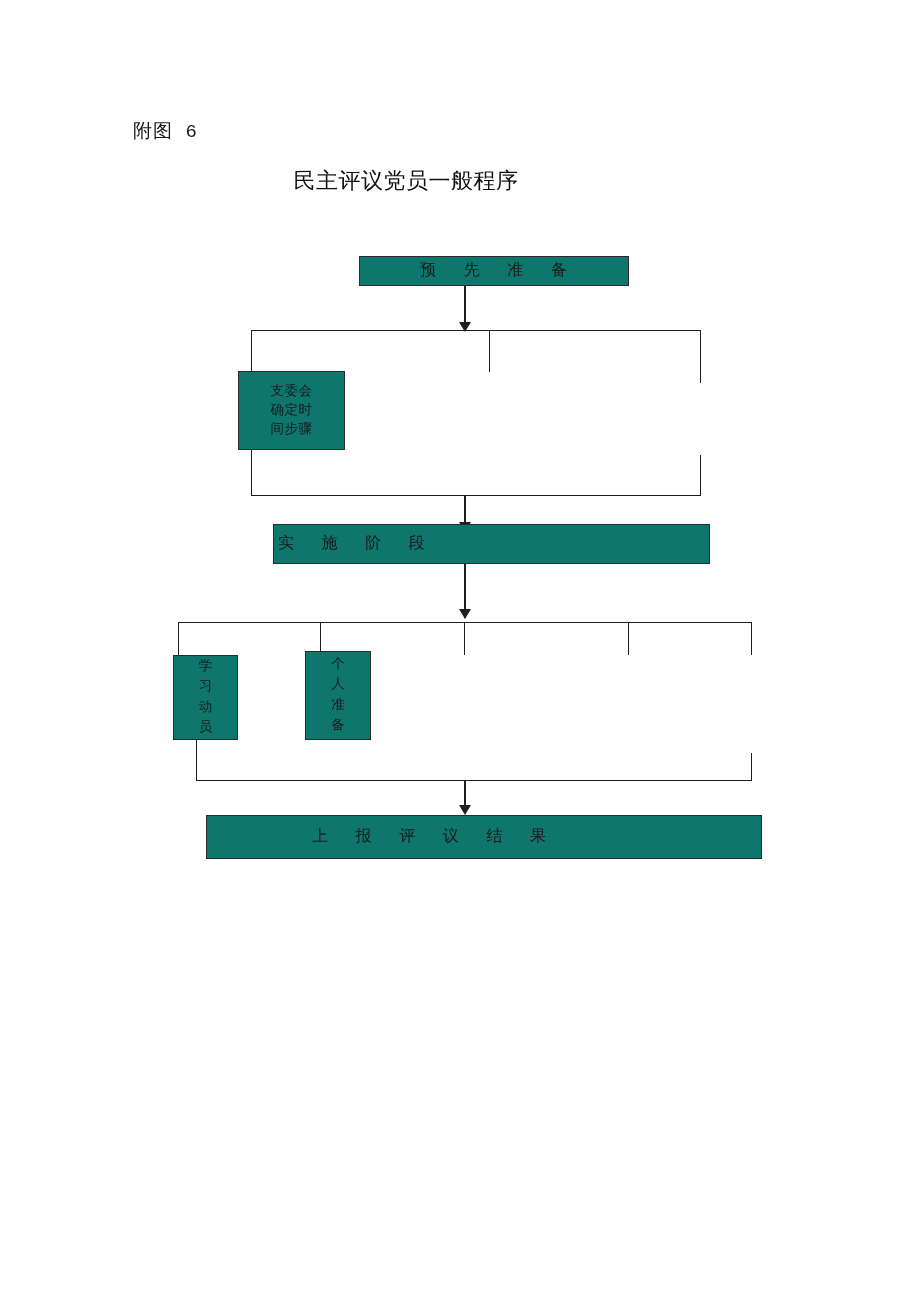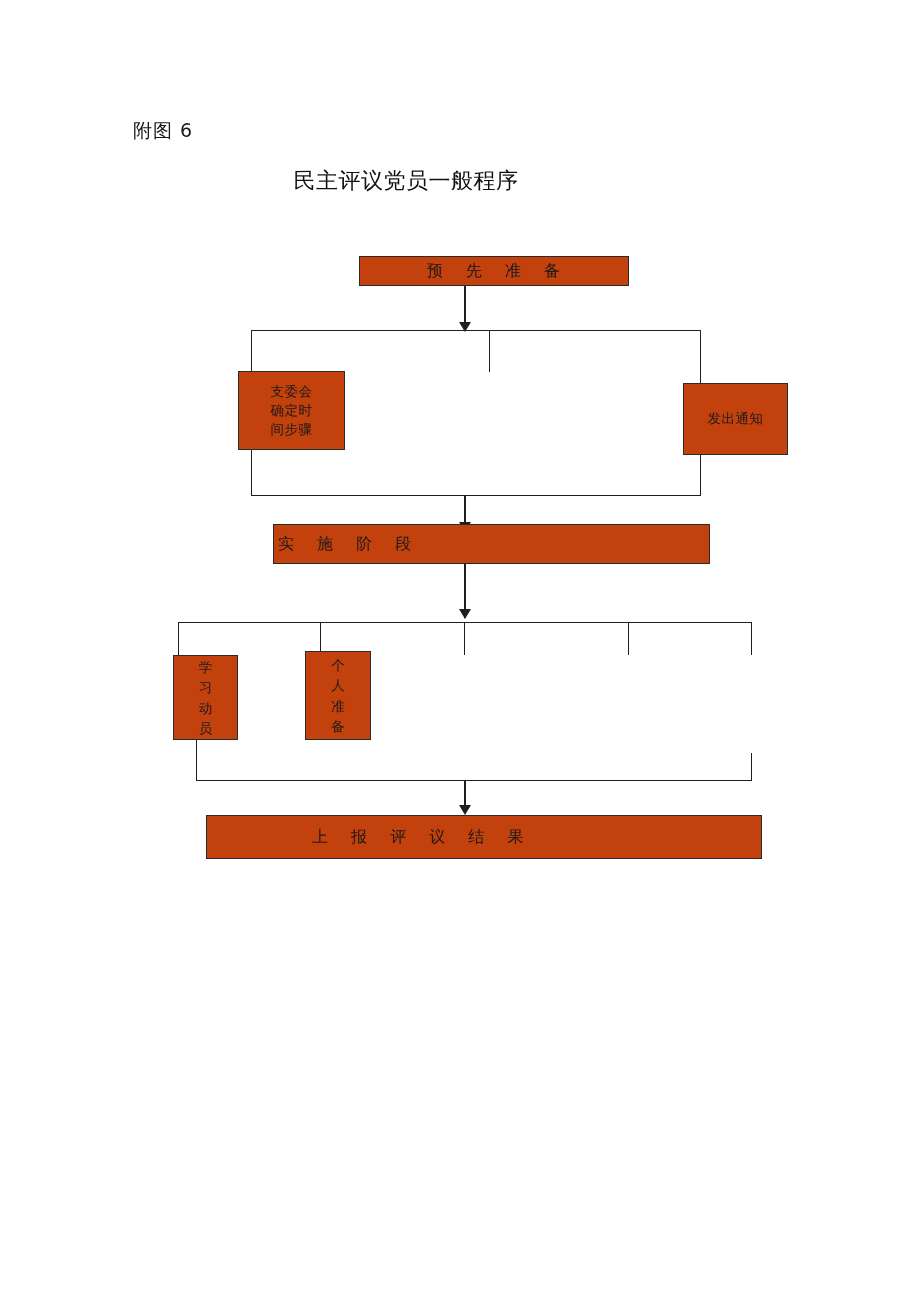--- a/index.html
+++ b/index.html
@@ -11,20 +11,21 @@
   body {
     font-family: "DejaVu Sans", "Liberation Sans", sans-serif;
     color: #000000;
   }
   #page {
     position: relative;
     width: 892px;
     height: 1302px;
     background: #ffffff;
     overflow: hidden;
+    font-family: Liberation Mono, monospace;
   }
 
   
   .fig-label {
     position: absolute;
     left: 133px;
     top: 118px;
     font-size: 19px;
     letter-spacing: 1px;
     white-space: nowrap;
@@ -41,21 +42,21 @@
     white-space: nowrap;
     color: #111111;
     transform: translateX(-54px);
   }
 
   
   .node {
     position: absolute;
     box-sizing: border-box;
     border: 1px solid #2b2b2b;
-    background: #c2410c;
+    background: #0f766e;
     display: flex;
     align-items: center;
     justify-content: center;
     text-align: center;
     color: #1a1a1a;
     line-height: 1.28;
   }
   .node .txt { display: block; }
 
   
@@ -112,23 +113,20 @@
   <div class="vline" style="left:489px; top:330px; height:42px;"></div>
   <div class="vline" style="left:700px; top:330px; height:53px;"></div>
 
   <div class="node stack" style="left:198px; top:371px; width:107px; height:79px;">
     <span class="txt" style="white-space:pre-line;">支委会
 确定时
 间步骤</span>
   </div>
 
 
-  <div class="node stack" style="left:643px; top:383px; width:105px; height:72px;">
-    <span class="txt" style="white-space:pre-line;">发出通知</span>
-  </div>
 
   <div class="vline" style="left:251px; top:450px; height:45px;"></div>
   <div class="vline" style="left:700px; top:455px; height:40px;"></div>
   <div class="hline" style="left:251px; top:495px; width:450px;"></div>
   <div class="vline thick" style="left:464px; top:495px; height:36px;"></div>
   <div class="arrowhead" style="left:459px; top:522px;"></div>
 
   <div class="node banner" style="left:273px; top:524px; width:437px; height:40px; justify-content:flex-start; ">
     <span class="txt">实 施 阶 段</span>
   </div>

